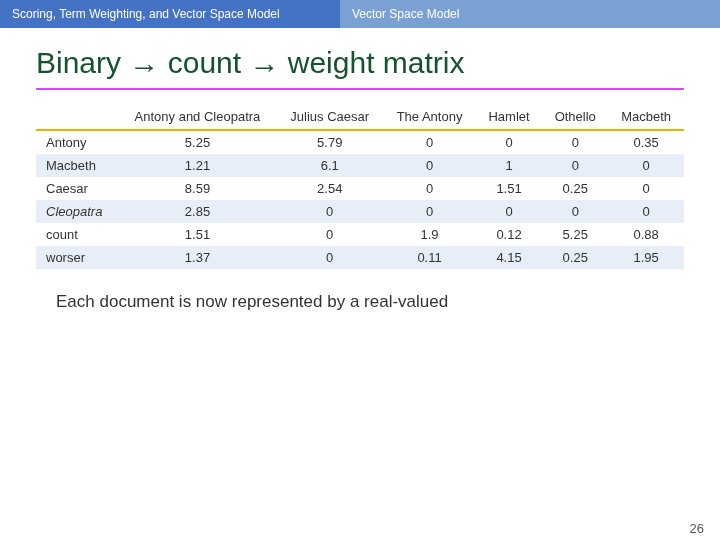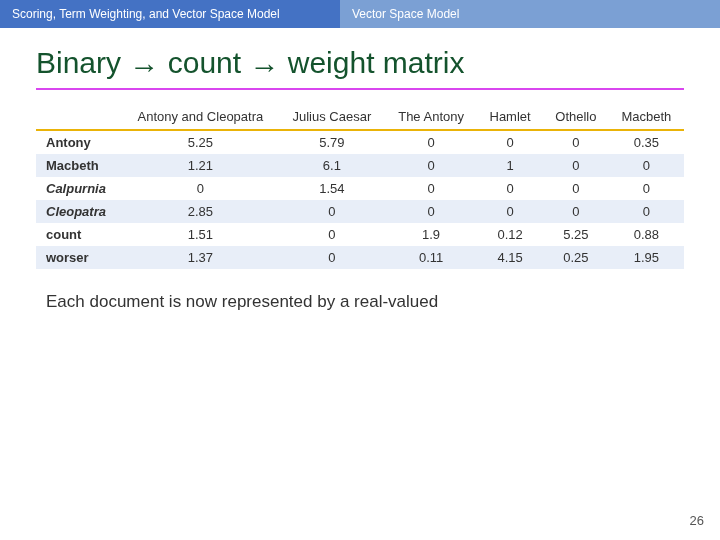--- a/index.html
+++ b/index.html
@@ -75,51 +75,51 @@
     }
 
     .matrix-table tbody tr td {
       padding: 4px 10px;
       text-align: center;
       color: #333;
     }
 
     .matrix-table tbody tr td:first-child {
       text-align: left;
-      font-weight: bold;
+      font-weight: normal;
     }
 
     
     .matrix-table tbody tr:nth-child(even) td {
       background: #E8EEF8;
     }
 
     
     .italic-row td:first-child {
       font-style: italic;
       font-weight: normal;
     }
 
     
     .bottom-text {
       font-size: 17px;
       color: #333;
       line-height: 1.5;
       margin-top: 10px;
-      margin-left: 10px;
+      margin-left: 20px;
     }
 
     .bottom-text sup {
       font-size: 11px;
     }
 
     
     .page-number {
       position: absolute;
-      bottom: 12px;
+      bottom: 4px;
       right: 16px;
       font-size: 13px;
       color: #555;
     }
   </style>
 </head>
 <body>
 
 <div id="header">
   <div class="header-left">
@@ -158,27 +158,27 @@
         </tr>
         <tr>
           <td>Macbeth</td>
           <td>1.21</td>
           <td>6.1</td>
           <td>0</td>
           <td>1</td>
           <td>0</td>
           <td>0</td>
         </tr>
-        <tr class="italic-row">
-          <td>Calpurnia</td>
-          <td>0</td>
-          <td>1.54</td>
-          <td>0</td>
-          <td>0</td>
-          <td>0</td>
+        <tr>
+          <td>Caesar</td>
+          <td>8.59</td>
+          <td>2.54</td>
+          <td>0</td>
+          <td>1.51</td>
+          <td>0.25</td>
           <td>0</td>
         </tr>
         <tr class="italic-row">
           <td>Cleopatra</td>
           <td>2.85</td>
           <td>0</td>
           <td>0</td>
           <td>0</td>
           <td>0</td>
           <td>0</td>

